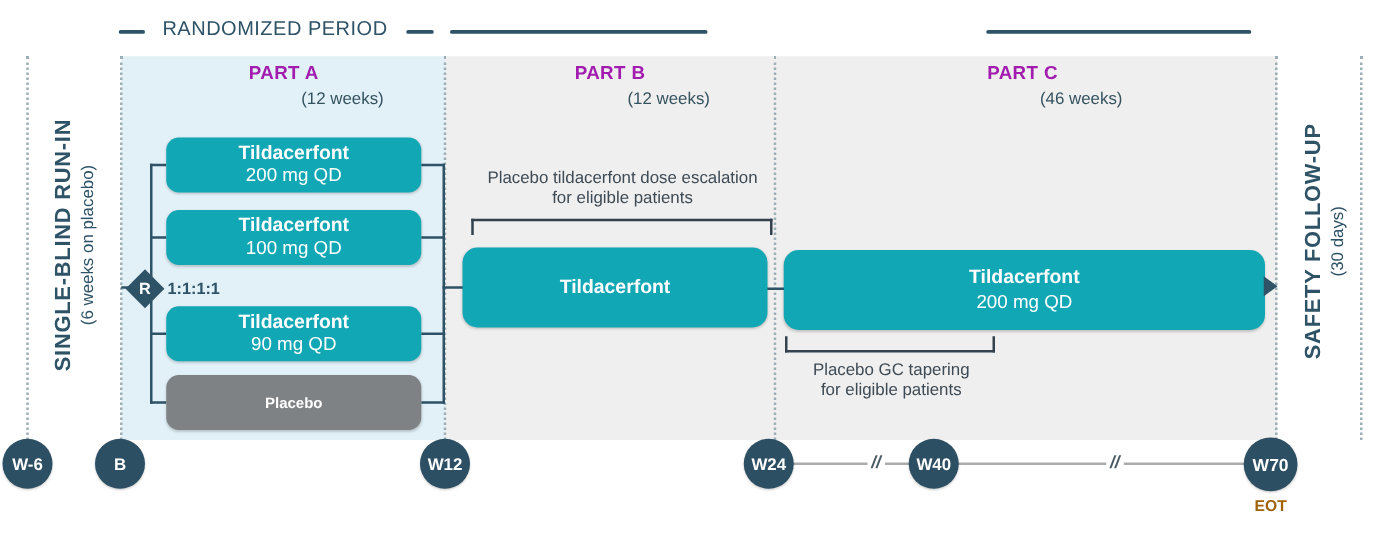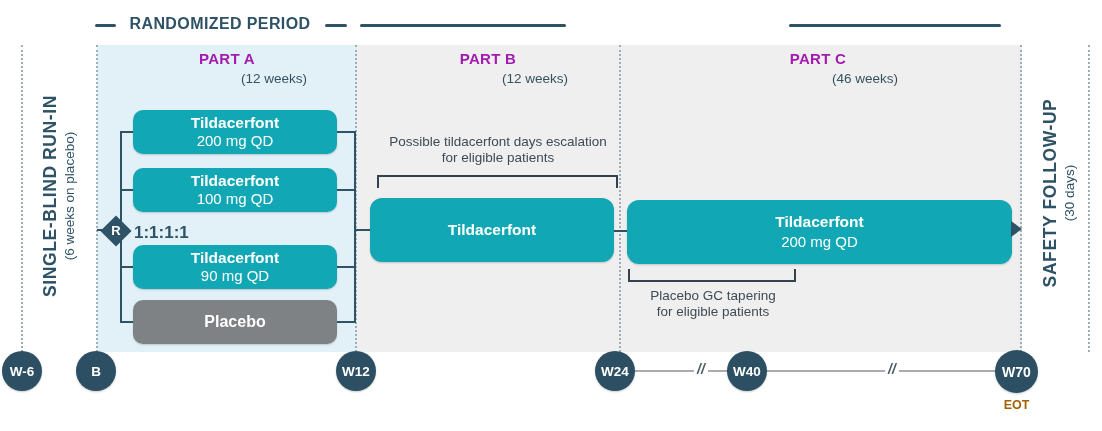--- a/index.html
+++ b/index.html
@@ -12,43 +12,43 @@
   .band-bc { left:356px; width:666px; background:#EFEFEF; }
 
   
   .vdots { position:absolute; top:45px; height:307px; width:0; border-left:2px dotted #9CAEB6; z-index:1; }
   .vd1{left:21px;} .vd2{left:96px;} .vd3{left:355px;} .vd4{left:619px;} .vd5{left:1020px;} .vd6{left:1088px;}
 
   
   .hline { position:absolute; top:24px; height:3px; background:#2E5266; border-radius:2px; }
   .hl-dash1{left:95px;width:21px;} .hl-dash2{left:325px;width:22px;}
   .hl-long1{left:360px;width:206px;} .hl-long2{left:789px;width:212px;}
-  .htitle { position:absolute; top:15px; font-weight:bold; font-size:16px; letter-spacing:.4px; color:#2E5266; text-align:center; }
+  .htitle { position:absolute; top:15px; font-weight:normal; font-size:16px; letter-spacing:.4px; color:#2E5266; text-align:center; }
   .ht-rand{left:120px;width:200px;} .ht-ole{left:572px;width:212px;}
 
   
   .part-label { position:absolute; top:50px; width:160px; text-align:center; font-weight:bold; font-size:15px; color:#a21caf; letter-spacing:.3px; }
   .part-duration { position:absolute; top:71px; width:160px; text-align:right; font-size:13.5px; color:#35525F; }
   .pa{left:147px;} .pb{left:408px;} .pc{left:738px;}
 
   
   .conn { position:absolute; background:#2E5266; z-index:1; }
   .diamond { position:absolute; left:105px; top:220px; width:22px; height:22px; background:#2E5266; transform:rotate(45deg); z-index:2; }
   .r-label { position:absolute; left:105px; top:223px; width:22px; text-align:center; color:#fff; font-weight:bold; font-size:13px; z-index:3; }
-  .ratio { position:absolute; left:134px; top:223px; font-size:17px; color:#2E5266; font-weight:bold; z-index:2; }
+  .ratio { position:absolute; left:134px; top:223px; font-size:13px; color:#2E5266; font-weight:bold; z-index:2; }
 
   
   .arm { position:absolute; left:133px; width:204px; height:44px; background:#12A7B4; border-radius:10px;
          color:#fff; display:flex; flex-direction:column; justify-content:center; align-items:center;
          line-height:1.25; z-index:2; box-shadow:0 1px 2px rgba(0,0,0,.18); }
   .arm .l1{ font-weight:bold; font-size:15.5px; }
   .arm .l2{ font-size:15px; }
   .arm1{top:110px;} .arm2{top:168px;} .arm3{top:245px;}
   .arm-placebo{ top:300px; background:#7F8285; }
-  .arm-placebo .l1{ font-size:16px; }
+  .arm-placebo .l1{ font-size:12px; }
 
   .bigbox { position:absolute; background:#12A7B4; border-radius:12px; color:#fff; display:flex; flex-direction:column;
             justify-content:center; align-items:center; line-height:1.3; z-index:2; box-shadow:0 1px 2px rgba(0,0,0,.18); }
   .bigbox .l1{ font-weight:bold; font-size:15.5px; }
   .bigbox .l2{ font-size:15px; }
   .box-b{ left:370px; top:198px; width:244px; height:64px; }
   .box-c{ left:627px; top:200px; width:385px; height:64px; }
   .arrowhead { position:absolute; left:1011px; top:221px; width:0; height:0; z-index:3;
                border-top:8px solid transparent; border-bottom:8px solid transparent; border-left:11px solid #2E5266; }
 
@@ -147,21 +147,21 @@
     <span class="l1">Tildacerfont</span>
   </div>
 
   <div class="bigbox box-c">
     <span class="l1">Tildacerfont</span>
     <span class="l2">200 mg QD</span>
   </div>
   <div class="arrowhead"></div>
 
   <div class="note note-escalation">
-    <div>Possible tildacerfont days escalation</div>
+    <div>Placebo tildacerfont dose escalation</div>
     <div>for eligible patients</div>
   </div>
   <div class="bracket-down"></div>
 
   <div class="bracket-up"></div>
   <div class="note note-tapering">
     <div>Placebo GC tapering</div>
     <div>for eligible patients</div>
   </div>
 

